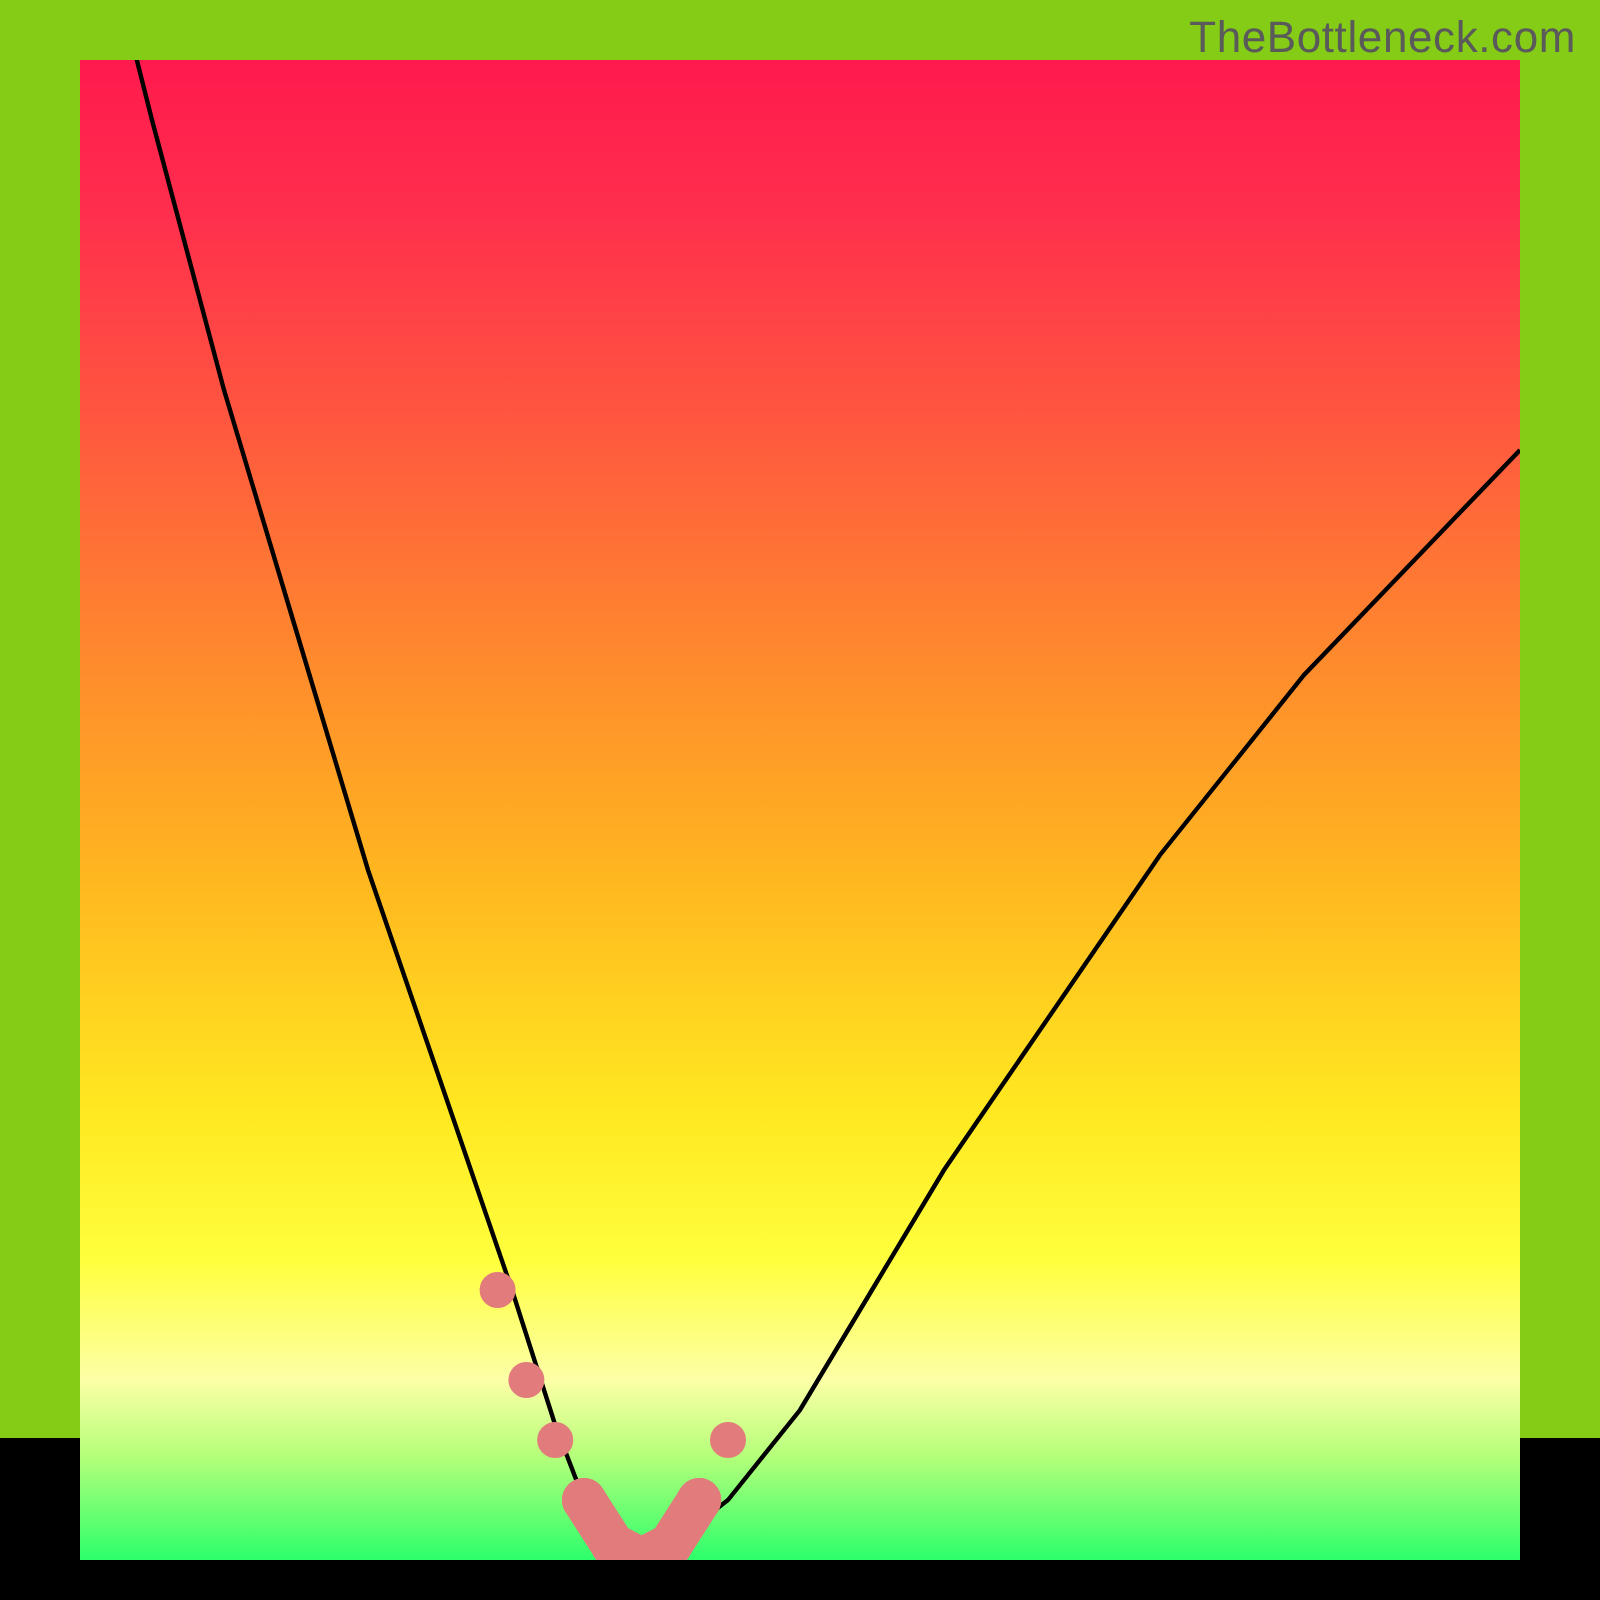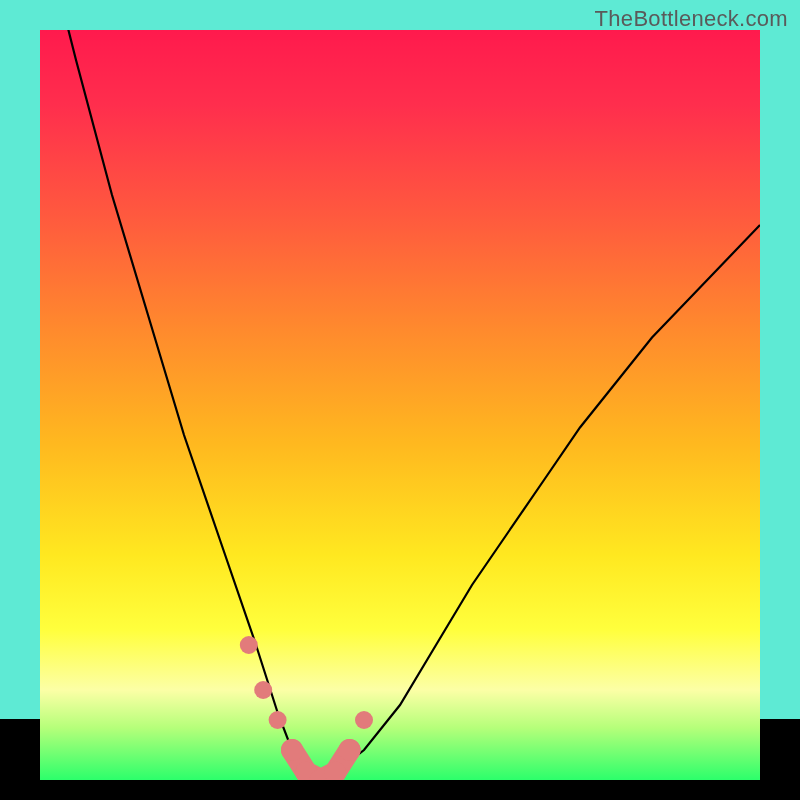--- a/index.html
+++ b/index.html
@@ -1,17 +1,17 @@
 <!DOCTYPE html>
 <html><head>
 <meta charset="utf-8">
 <style>
   * { margin: 0; padding: 0; box-sizing: border-box; }
   body { width: 800px; height: 800px; background: #000; position: relative; font-family: Arial, sans-serif; }
-  .outer { width: 800px; height: 719px; background: #5eead4; position: relative; }
+  .outer { width: 800px; height: 719px; background: #84cc16; position: relative; }
   .watermark { position: absolute; top: 6px; right: 12px; color: #5a5a5a; font-size: 22px; font-weight: 500; z-index: 10; letter-spacing: 0.3px; }
   .plot-area {
     position: absolute;
     left: 40px;
     top: 30px;
     width: 720px;
     height: 750px;
     background: linear-gradient(to bottom,
       #ff1a4d 0%,
       #ff2e4d 10%,

